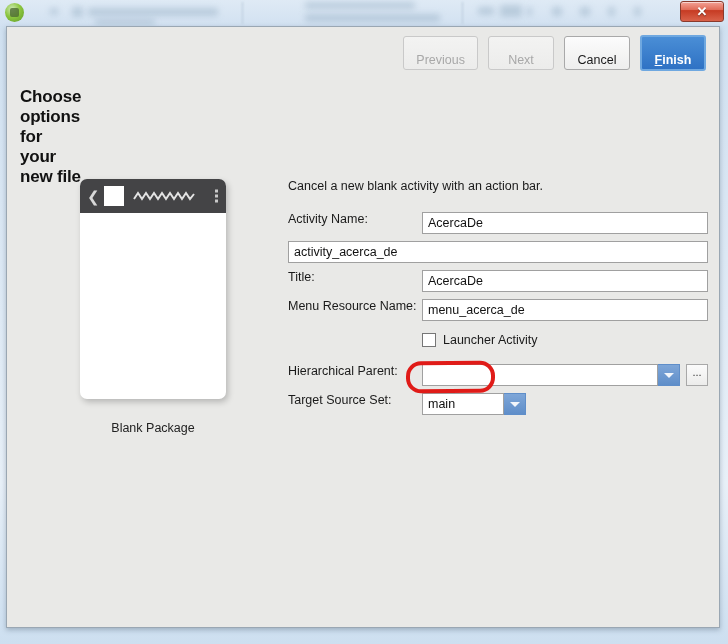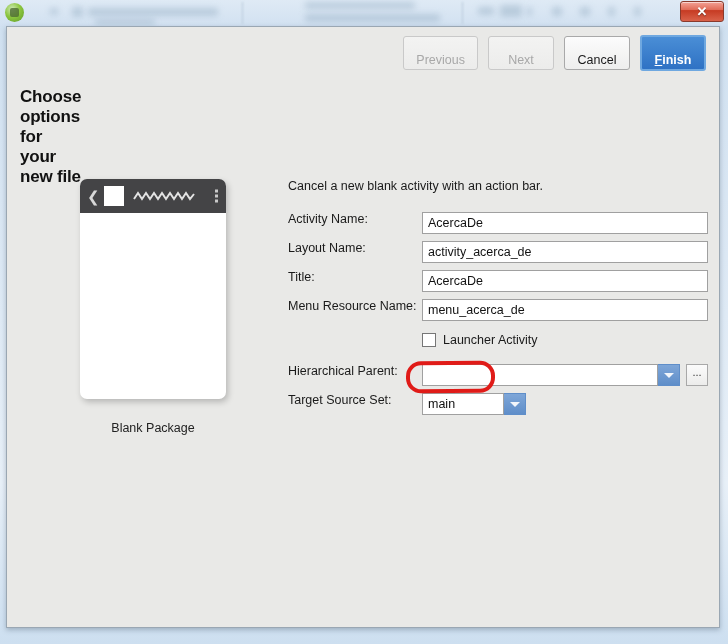--- a/index.html
+++ b/index.html
@@ -314,21 +314,20 @@
       <div id="form-desc">Cancel a new blank activity with an action bar.</div>
 
       <div class="row">
         <div class="row-label">Activity Name:</div>
         <div class="field-wrap">
           <input class="txt" type="text" value="AcercaDe" style="">
         </div>
       </div>
 
       <div class="row">
-        <div class="row-label">Layout Name:</div>
         <div class="field-wrap">
           <input class="txt" type="text" value="activity_acerca_de" style="">
         </div>
       </div>
 
       <div class="row">
         <div class="row-label">Title:</div>
         <div class="field-wrap">
           <input class="txt" type="text" value="AcercaDe" style="">
         </div>

